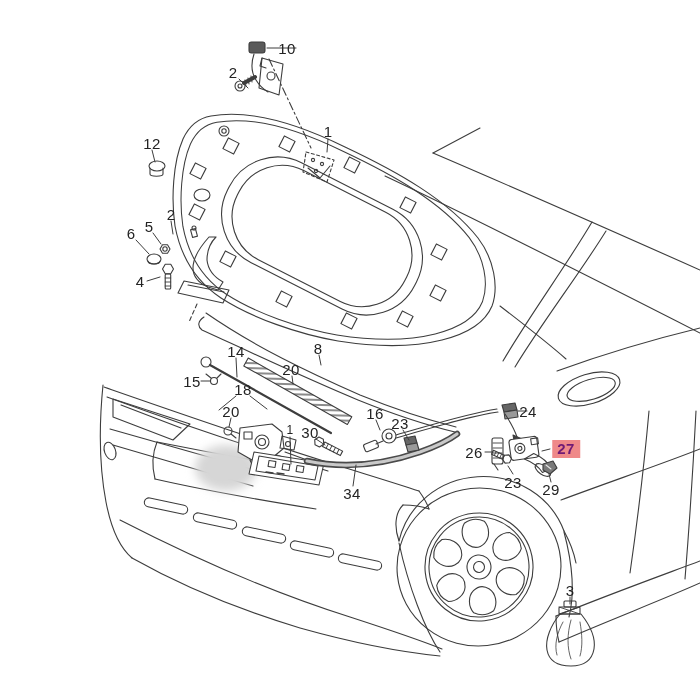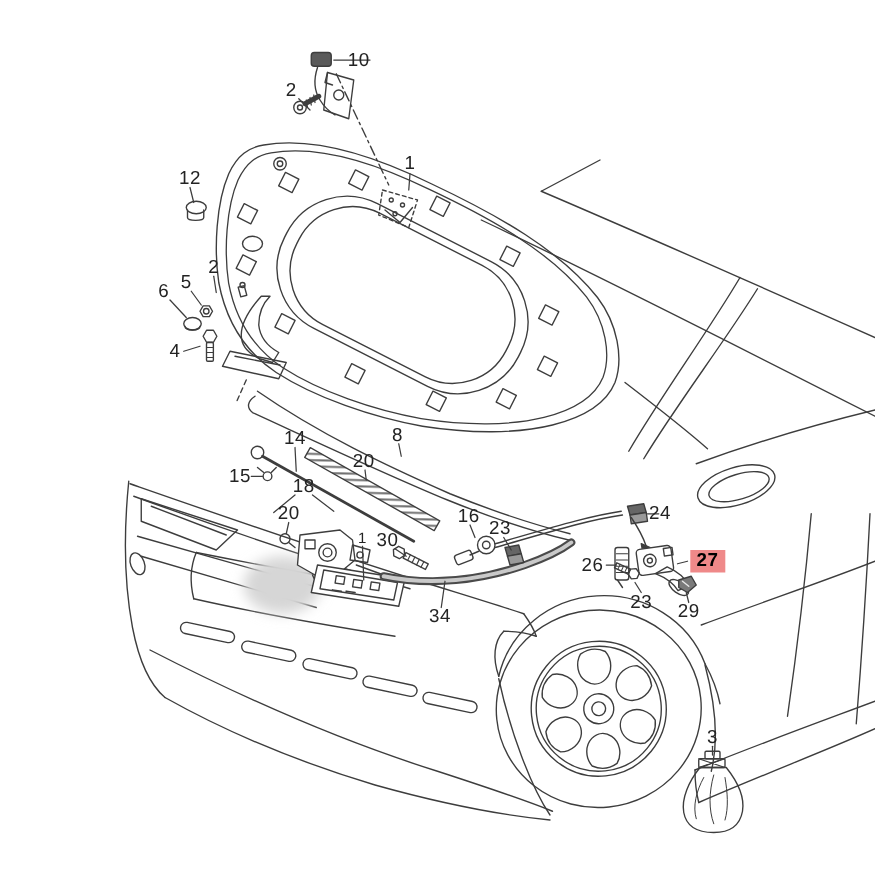--- a/index.html
+++ b/index.html
@@ -2,21 +2,21 @@
 <html><head>
 <meta charset="utf-8">
 <style>
   html,body{margin:0;padding:0;background:#fff;}
   #canvas{position:relative;width:700px;height:700px;background:#ffffff;overflow:hidden;
           font-family:"Liberation Sans",sans-serif;}
   #art{position:absolute;left:0;top:0;}
   .lbl{position:absolute;transform:translate(-50%,-50%);font-size:15px;color:#232323;
        letter-spacing:.4px;white-space:nowrap;z-index:5;}
   .lbl.small{font-size:12px;}
-  .lbl.hl{background:#ef8989;color:#000000;font-weight:bold;padding:0 5px;line-height:18px;}
+  .lbl.hl{background:#ef8989;color:#701a75;font-weight:bold;padding:0 5px;line-height:18px;}
 </style>
 </head>
 <body>
 
 <div id="canvas">
 
 <svg id="art" width="700" height="700" viewBox="0 0 700 700">
   <defs>
     <pattern id="hatchP" width="5" height="8" patternUnits="userSpaceOnUse" patternTransform="rotate(62)">
       <rect width="5" height="8" fill="#ffffff"></rect>

